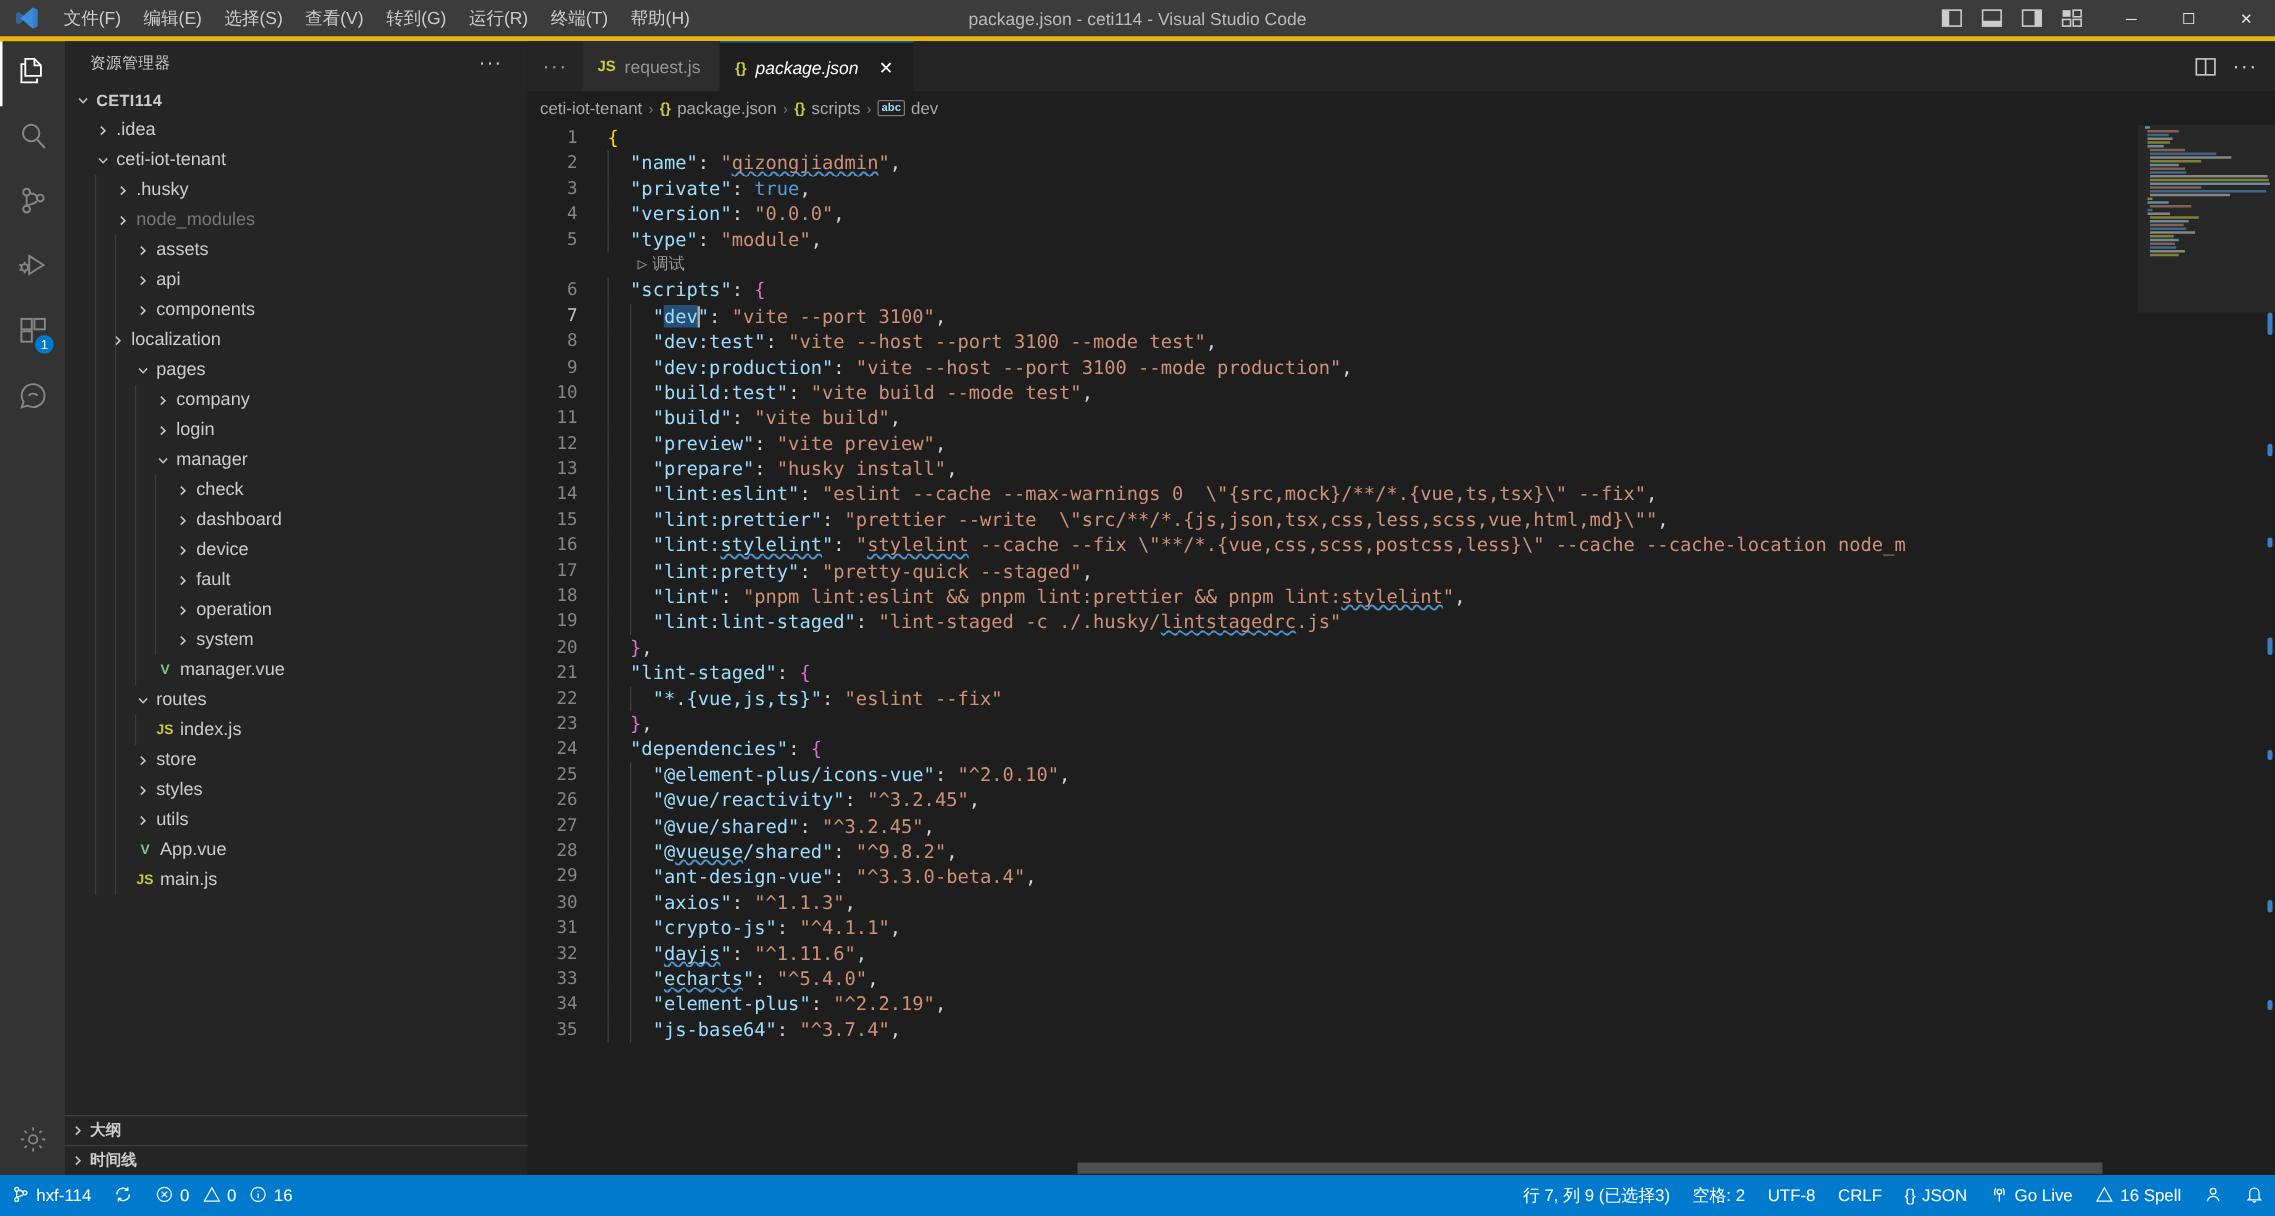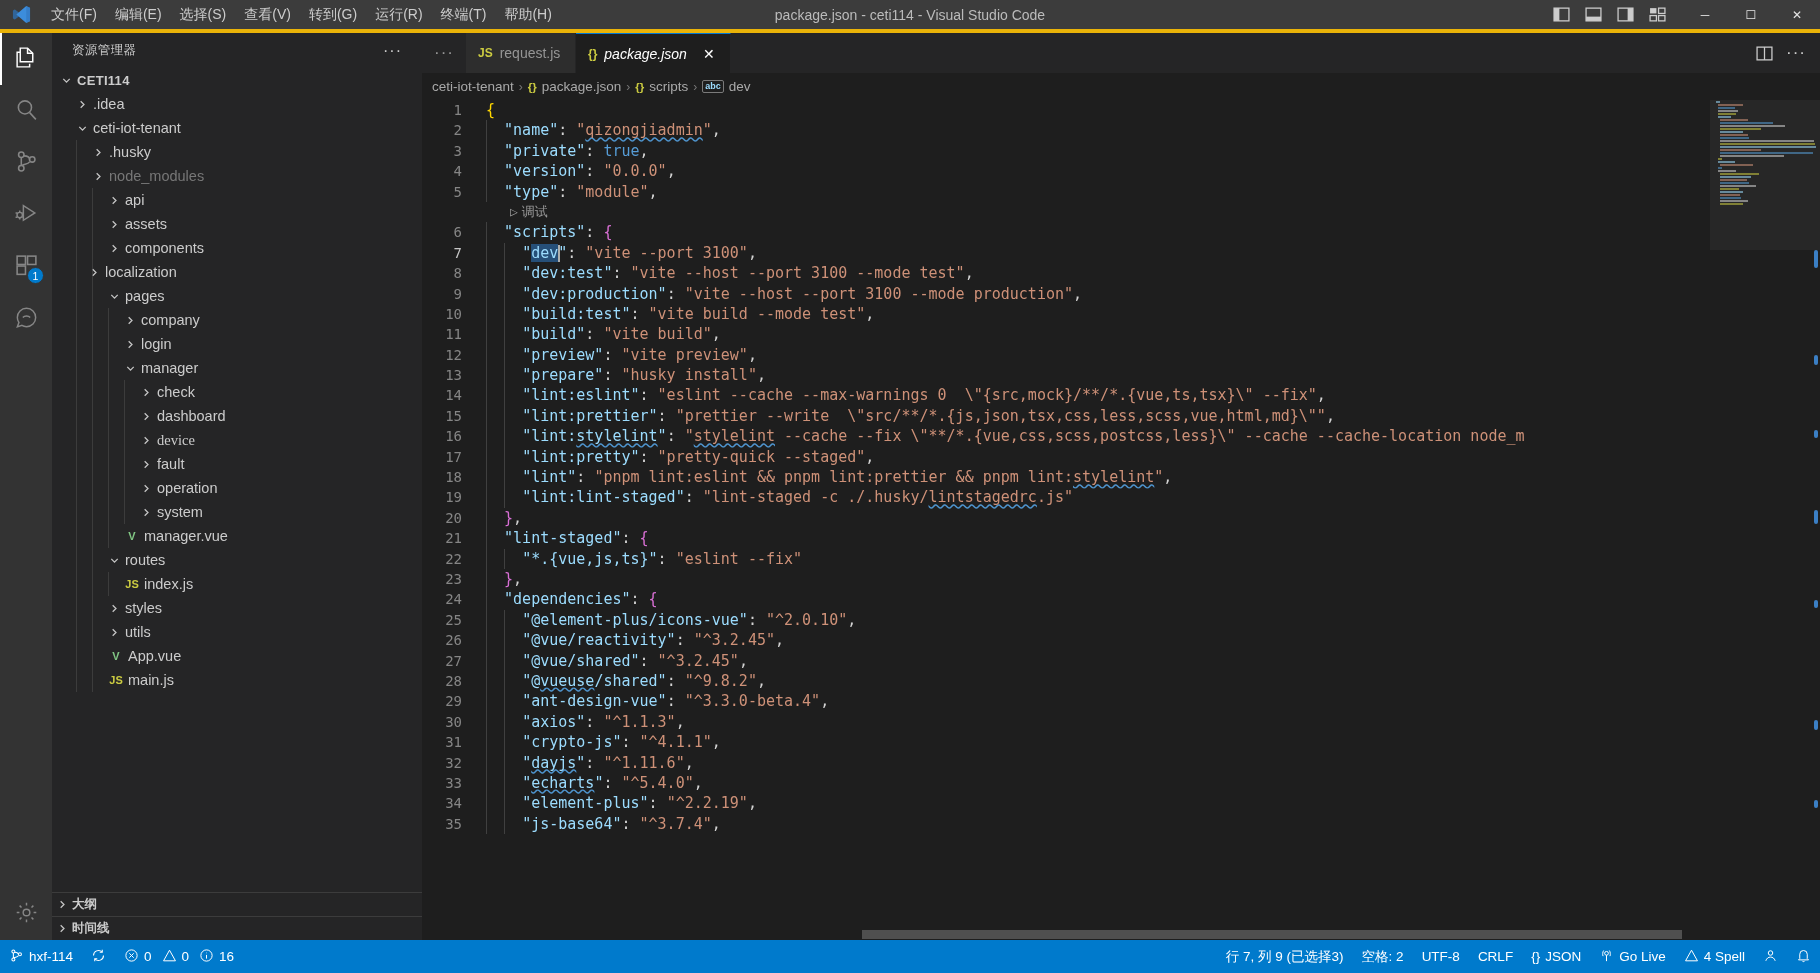--- a/index.html
+++ b/index.html
@@ -350,40 +350,40 @@
             <span class="label">node_modules</span>
           </div>
           <div class="row" style="padding-left: 54px;">
             <div class="guide" style="left: 24px;"></div>
             <div class="guide" style="left: 40px;"></div>
             <span class="chev">
               <svg viewBox="0 0 12 12" fill="none" stroke="#c5c5c5" stroke-width="1.4">
                 <path d="M4 2.5L7.6 6 4 9.5"></path>
               </svg>
             </span>
+            <span class="label">assets</span>
+          </div>
+          <div class="row" style="padding-left: 54px;">
+            <div class="guide" style="left: 24px;"></div>
+            <div class="guide" style="left: 40px;"></div>
+            <span class="chev">
+              <svg viewBox="0 0 12 12" fill="none" stroke="#c5c5c5" stroke-width="1.4">
+                <path d="M4 2.5L7.6 6 4 9.5"></path>
+              </svg>
+            </span>
             <span class="label">api</span>
           </div>
           <div class="row" style="padding-left: 54px;">
             <div class="guide" style="left: 24px;"></div>
             <div class="guide" style="left: 40px;"></div>
             <span class="chev">
               <svg viewBox="0 0 12 12" fill="none" stroke="#c5c5c5" stroke-width="1.4">
                 <path d="M4 2.5L7.6 6 4 9.5"></path>
               </svg>
             </span>
-            <span class="label">assets</span>
-          </div>
-          <div class="row" style="padding-left: 54px;">
-            <div class="guide" style="left: 24px;"></div>
-            <div class="guide" style="left: 40px;"></div>
-            <span class="chev">
-              <svg viewBox="0 0 12 12" fill="none" stroke="#c5c5c5" stroke-width="1.4">
-                <path d="M4 2.5L7.6 6 4 9.5"></path>
-              </svg>
-            </span>
             <span class="label">components</span>
           </div>
           <div class="row" style="padding-left: 34px;">
             <div class="guide" style="left: 24px;"></div>
             <div class="guide" style="left: 40px;"></div>
             <span class="chev">
               <svg viewBox="0 0 12 12" fill="none" stroke="#c5c5c5" stroke-width="1.4">
                 <path d="M4 2.5L7.6 6 4 9.5"></path>
               </svg>
             </span>
@@ -449,21 +449,21 @@
             <div class="guide" style="left: 40px;"></div>
             <div class="guide" style="left: 56px;"></div>
             <div class="guide" style="left: 72px;"></div>
             <span class="chev">
               <svg viewBox="0 0 12 12" fill="none" stroke="#c5c5c5" stroke-width="1.4">
                 <path d="M4 2.5L7.6 6 4 9.5"></path>
               </svg>
             </span>
             <span class="label">dashboard</span>
           </div>
-          <div class="row" style="padding-left: 86px; font-family: Liberation Serif, serif;">
+          <div class="row" style="padding-left: 86px;">
             <div class="guide" style="left: 24px;"></div>
             <div class="guide" style="left: 40px;"></div>
             <div class="guide" style="left: 56px;"></div>
             <div class="guide" style="left: 72px;"></div>
             <span class="chev">
               <svg viewBox="0 0 12 12" fill="none" stroke="#c5c5c5" stroke-width="1.4">
                 <path d="M4 2.5L7.6 6 4 9.5"></path>
               </svg>
             </span>
             <span class="label">device</span>
@@ -520,20 +520,30 @@
               </svg>
             </span>
             <span class="label">routes</span>
           </div>
           <div class="row" style="padding-left: 70px;">
             <div class="guide" style="left: 24px;"></div>
             <div class="guide" style="left: 40px;"></div>
             <div class="guide" style="left: 56px;"></div>
             <span class="ficon js">JS</span>
             <span class="label">index.js</span>
+          </div>
+          <div class="row" style="padding-left: 54px;">
+            <div class="guide" style="left: 24px;"></div>
+            <div class="guide" style="left: 40px;"></div>
+            <span class="chev">
+              <svg viewBox="0 0 12 12" fill="none" stroke="#c5c5c5" stroke-width="1.4">
+                <path d="M4 2.5L7.6 6 4 9.5"></path>
+              </svg>
+            </span>
+            <span class="label">store</span>
           </div>
           <div class="row" style="padding-left: 54px;">
             <div class="guide" style="left: 24px;"></div>
             <div class="guide" style="left: 40px;"></div>
             <span class="chev">
               <svg viewBox="0 0 12 12" fill="none" stroke="#c5c5c5" stroke-width="1.4">
                 <path d="M4 2.5L7.6 6 4 9.5"></path>
               </svg>
             </span>
             <span class="label">styles</span>
@@ -743,21 +753,21 @@
             </svg>
         </span>
         <span>Go Live</span>
       </div>
       <div class="st">
         <span>
           <svg viewBox="0 0 24 24" fill="none" stroke="#fff" stroke-width="1.6">
               <path d="M12 3.5L21.5 20.5h-19z"></path>
             </svg>
         </span>
-        <span>4 Spell</span>
+        <span>16 Spell</span>
       </div>
       <div class="st">
         <span>
           <svg viewBox="0 0 24 24" fill="none" stroke="#fff" stroke-width="1.6">
               <circle cx="12" cy="8" r="3.6"></circle>
               <path d="M4.5 20.5c1.3-4 4-6 7.5-6s6.2 2 7.5 6"></path>
             </svg>
         </span>
       </div>
       <div class="st">

